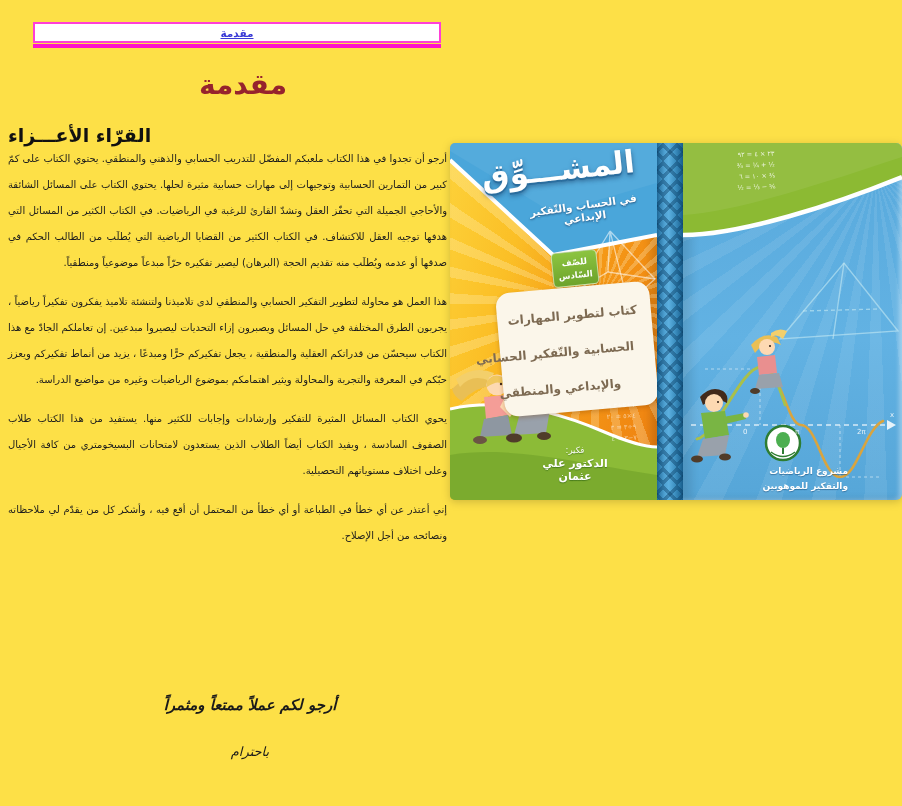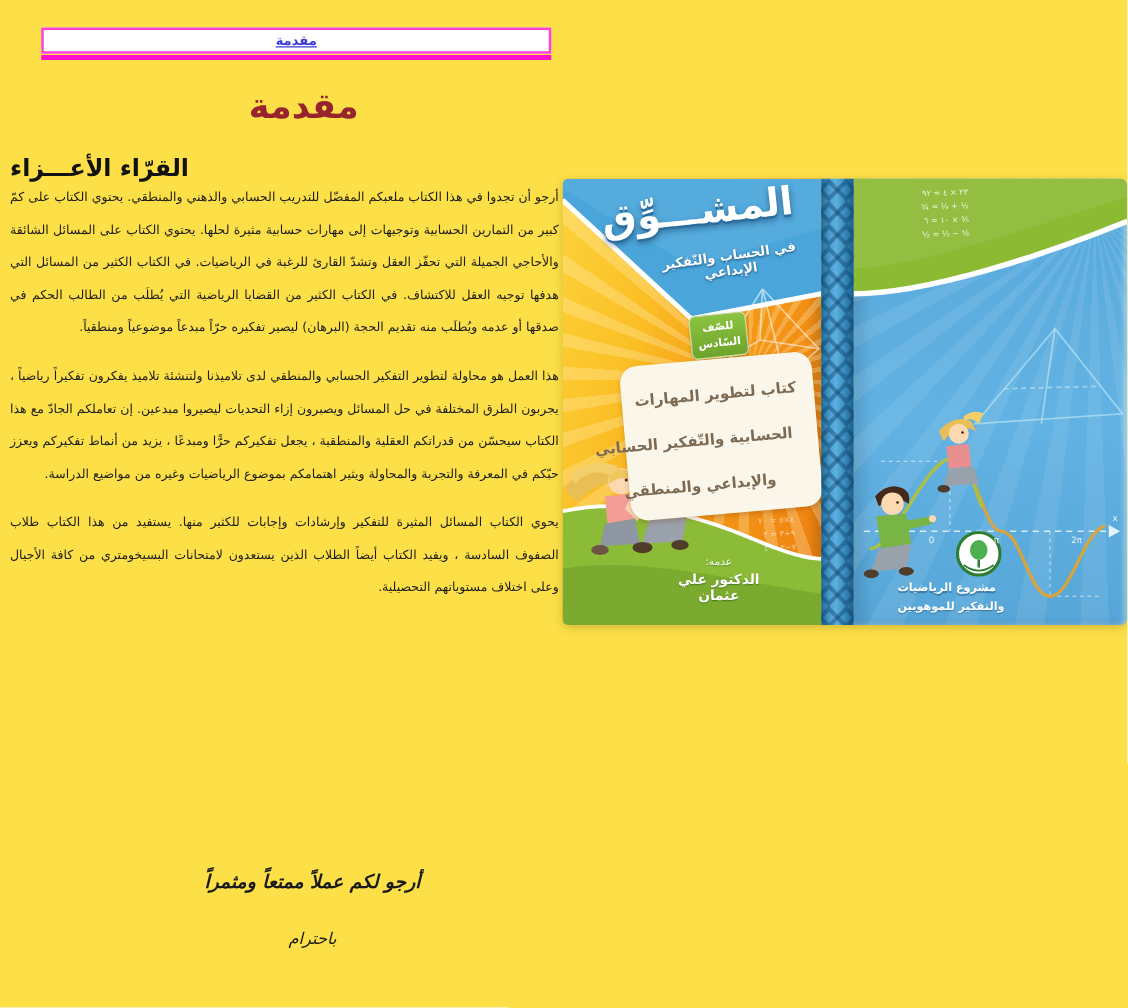--- a/index.html
+++ b/index.html
@@ -67,41 +67,42 @@
   .fc-blurb .bl.b3{padding-right:26px;}
   .fc-scribbles{position:absolute;z-index:3;left:132px;top:258px;width:54px;direction:rtl;text-align:right;
         font-size:6.5px;line-height:11px;color:rgba(255,255,255,.55);transform:rotate(-3deg);}
   .fc-author{position:absolute;z-index:3;left:75px;top:302px;width:100px;text-align:center;direction:rtl;color:#fff;}
   .fc-author .lbl{font-size:8.5px;opacity:.95;margin-bottom:2px;text-shadow:0 1px 1px rgba(0,60,0,.4);}
   .fc-author .nm{font-size:11px;font-weight:bold;text-shadow:0 1px 1px rgba(0,60,0,.4);}
 
   
   .bc-equations{position:absolute;z-index:3;left:12px;top:7px;width:80px;direction:rtl;text-align:right;
         font-size:6.5px;line-height:11px;color:rgba(255,255,255,.82);transform:rotate(-2deg);}
-  .bc-org{position:absolute;z-index:3;left:35px;top:321px;width:130px;text-align:left;direction:rtl;
+  .bc-org{position:absolute;z-index:3;left:35px;top:321px;width:130px;text-align:right;direction:rtl;
         color:#fff;font-size:9px;font-weight:bold;line-height:15px;text-shadow:0 1px 1px rgba(0,40,80,.4);}
   .axis-label{position:absolute;z-index:3;font-size:7px;color:rgba(255,255,255,.85);}
 </style>
 </head>
 <body>
 
 <div class="page">
 
   <div class="nav-box">
     <a class="nav-link">مقدمة</a>
   </div>
   <div class="nav-underbar"></div>
 
   <h1 class="doc-title">مقدمة</h1>
   <div class="greeting">القرّاء الأعـــزاء</div>
 
   <div class="body-text">
     <p>أرجو أن تجدوا في هذا الكتاب ملعبكم المفضّل للتدريب الحسابي والذهني والمنطقي. يحتوي الكتاب على كمّ كبير من التمارين الحسابية وتوجيهات إلى مهارات حسابية مثيرة لحلها. يحتوي الكتاب على المسائل الشائقة والأحاجي الجميلة التي تحفّز العقل وتشدّ القارئ للرغبة في الرياضيات. في الكتاب الكثير من المسائل التي هدفها توجيه العقل للاكتشاف. في الكتاب الكثير من القضايا الرياضية التي يُطلَب من الطالب الحكم في صدقها أو عدمه ويُطلَب منه تقديم الحجة (البرهان) ليصير تفكيره حرّاً مبدعاً موضوعياً ومنطقياً.</p>
     <p>هذا العمل هو محاولة لتطوير التفكير الحسابي والمنطقي لدى تلاميذنا ولتنشئة تلاميذ يفكرون تفكيراً رياضياً ، يجربون الطرق المختلفة في حل المسائل ويصبرون إزاء التحديات ليصيروا مبدعين. إن تعاملكم الجادّ مع هذا الكتاب سيحسّن من قدراتكم العقلية والمنطقية ، يجعل تفكيركم حرًّا ومبدعًا ، يزيد من أنماط تفكيركم ويعزز حبّكم في المعرفة والتجربة والمحاولة ويثير اهتمامكم بموضوع الرياضيات وغيره من مواضيع الدراسة.</p>
     <p>يحوي الكتاب المسائل المثيرة للتفكير وإرشادات وإجابات للكثير منها. يستفيد من هذا الكتاب طلاب الصفوف السادسة ، ويفيد الكتاب أيضاً الطلاب الذين يستعدون لامتحانات البسيخومتري من كافة الأجيال وعلى اختلاف مستوياتهم التحصيلية.</p>
+    <p>إني أعتذر عن أي خطأ في الطباعة أو أي خطأ من المحتمل أن أقع فيه ، وأشكر كل من يقدّم لي ملاحظاته ونصائحه من أجل الإصلاح.</p>
   </div>
 
   <div class="signature">
     <div class="sig-wish">أرجو لكم عملاً ممتعاً ومثمراً</div>
     <div class="sig-regards">باحترام</div>
   </div>
 
   <div class="book">
 
     <div class="pageface front-page">
@@ -161,21 +162,21 @@
         <div class="bl b2">الحسابية والتّفكير الحسابي</div>
         <div class="bl b3">والإبداعي والمنطقي</div>
       </div>
       <div class="fc-scribbles">
         <div>١+٢+٣ = ٦</div>
         <div>٤×٥ = ٢٠</div>
         <div>٩÷٣ = ٣</div>
         <div>٧−٣ = ٤</div>
       </div>
       <div class="fc-author">
-        <div class="lbl">عدمه:</div>
+        <div class="lbl">فكير:</div>
         <div class="nm">الدكتور علي عثمان</div>
       </div>
     </div>
 
     <div class="spine"></div>
 
     <div class="pageface back-page">
       <svg class="cover-svg" viewBox="0 0 219 357">
 
         <g>

